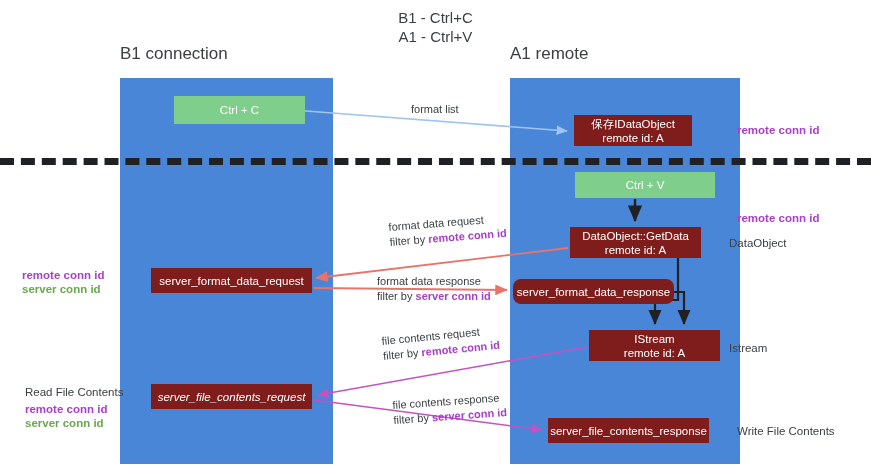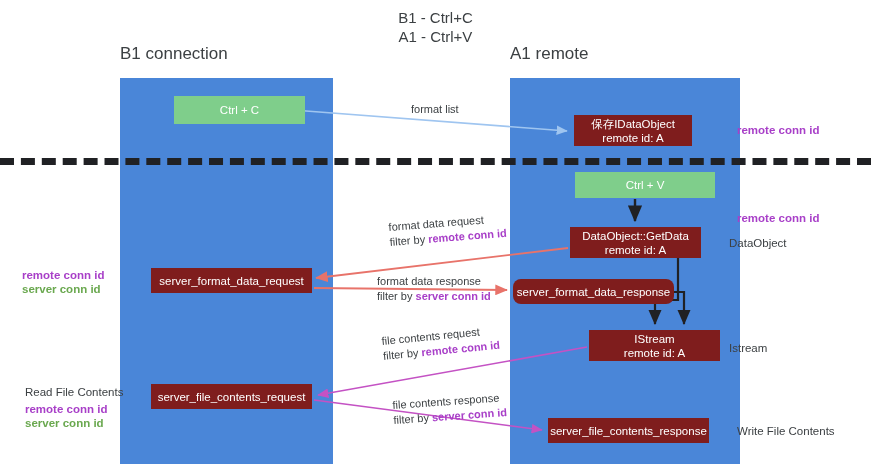--- a/index.html
+++ b/index.html
@@ -74,21 +74,21 @@
   .box.orange { background: #7f1d1d; }
   .box .l2 { display: block; }
 
   #box-ctrl-c   { left: 174px; top: 96px;  width: 131px; height: 28px; }
   #box-save-ido { left: 574px; top: 115px; width: 118px; height: 31px; }
   #box-ctrl-v   { left: 575px; top: 172px; width: 140px; height: 26px; }
   #box-getdata  { left: 570px; top: 227px; width: 131px; height: 31px; }
   #box-sfdreq   { left: 151px; top: 268px; width: 161px; height: 25px; }
   #box-sfdresp  { left: 513px; top: 279px; width: 161px; height: 25px; border-radius: 8px; }
   #box-istream  { left: 589px; top: 330px; width: 131px; height: 31px; }
-  #box-sfcreq   { left: 151px; top: 384px; width: 161px; height: 25px; }
+  #box-sfcreq   { left: 151px; top: 384px; width: 161px; height: 25px; font-style: italic; }
   #box-sfcresp  { left: 548px; top: 418px; width: 161px; height: 25px; }
 
   
   .side-label {
     font-size: 11.5px;
     line-height: 14px;
     color: #3c4043;
     white-space: nowrap;
   }
   .kw-remote { color: #a83fc8; font-weight: bold; }

